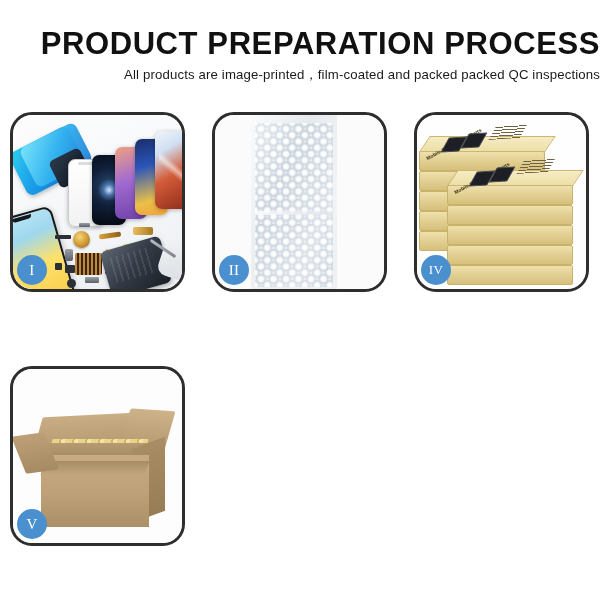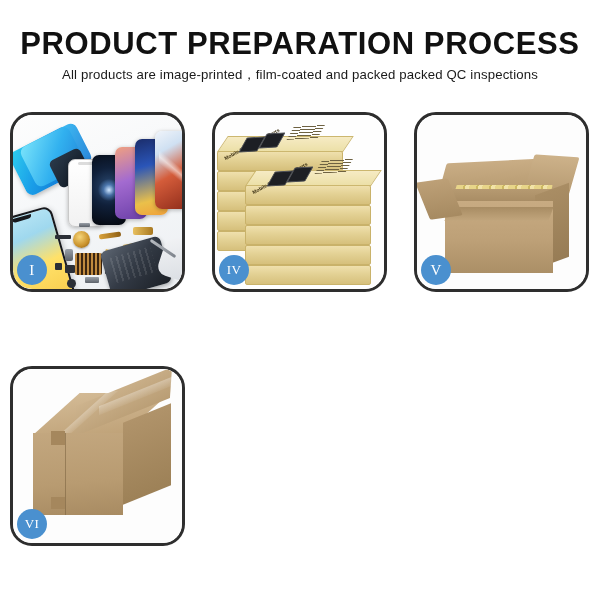--- a/index.html
+++ b/index.html
@@ -12,21 +12,21 @@
     height: 600px;
     font-family: "Liberation Sans", sans-serif;
     overflow: hidden;
     position: relative;
   }
 
   
   .header {
     width: 600px;
     padding-top: 27px;
-    text-align: center;
+    text-align: right;
   }
   .title {
     font-family: "Liberation Sans", sans-serif;
     font-size: 31px;
     font-weight: bold;
     letter-spacing: 0.6px;
     color: #111111;
     line-height: 34px;
     white-space: nowrap;
   }
@@ -309,20 +309,30 @@
       <div class="sp gray" style="left:66px;top:108px;width:11px;height:4px;"></div>
       <div class="sp" style="left:42px;top:148px;width:7px;height:7px;"></div>
 
       <div class="p1-backcover"></div>
       <div class="p1-hand"></div>
       <div class="p1-tweezer"></div>
     </div>
     <div class="badge">I</div>
   </div>
 
+  <div class="panel">
+    <div class="panel-inner">
+      <div class="p2-bg"></div>
+      <div class="p2-sheet"></div>
+      <div class="p2-bubbles"></div>
+      <div class="p2-seam"></div>
+      <div class="p2-gloss"></div>
+    </div>
+    <div class="badge">II</div>
+  </div>
 
 
   <div class="panel">
     <div class="panel-inner">
       <div class="p4-bg"></div>
 
       <div class="stackbox" style="left:2px;top:56px;">
           <div class="side"></div>
         </div>
       <div class="stackbox" style="left:2px;top:76px;">
@@ -375,29 +385,14 @@
       <div class="p5-gold"></div>
       <div class="p5-top"></div>
       <div class="p5-side"></div>
       <div class="p5-body"></div>
       <div class="p5-flap-front"></div>
       <div class="p5-flap-left"></div>
     </div>
     <div class="badge">V</div>
   </div>
 
-  <div class="panel">
-    <div class="panel-inner">
-      <div class="p6-bg"></div>
-      <div class="p6-top"></div>
-      <div class="p6-top2"></div>
-      <div class="p6-tape"></div>
-      <div class="p6-tape2"></div>
-      <div class="p6-side"></div>
-      <div class="p6-front"></div>
-      <div class="p6-tab" style="left:38px;top:62px;width:14px;height:14px;"></div>
-      <div class="p6-tab" style="left:38px;top:128px;width:14px;height:12px;"></div>
-      <div class="p6-seam" style="left:52px;top:64px;width:1px;height:82px;"></div>
-    </div>
-    <div class="badge wide">VI</div>
-  </div>
 
 </div>
 
 </body></html>

